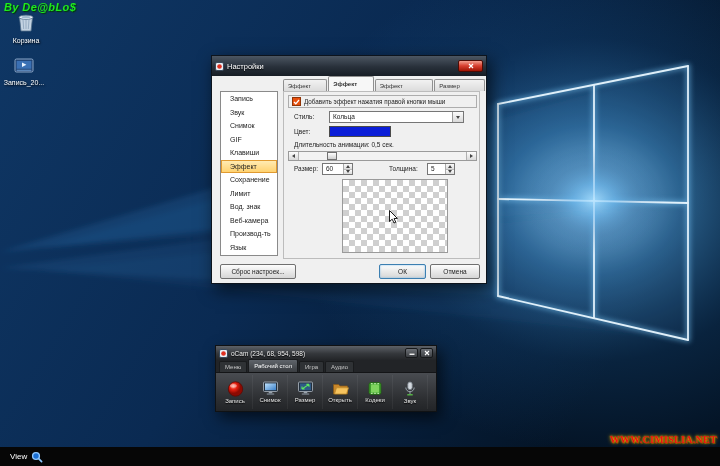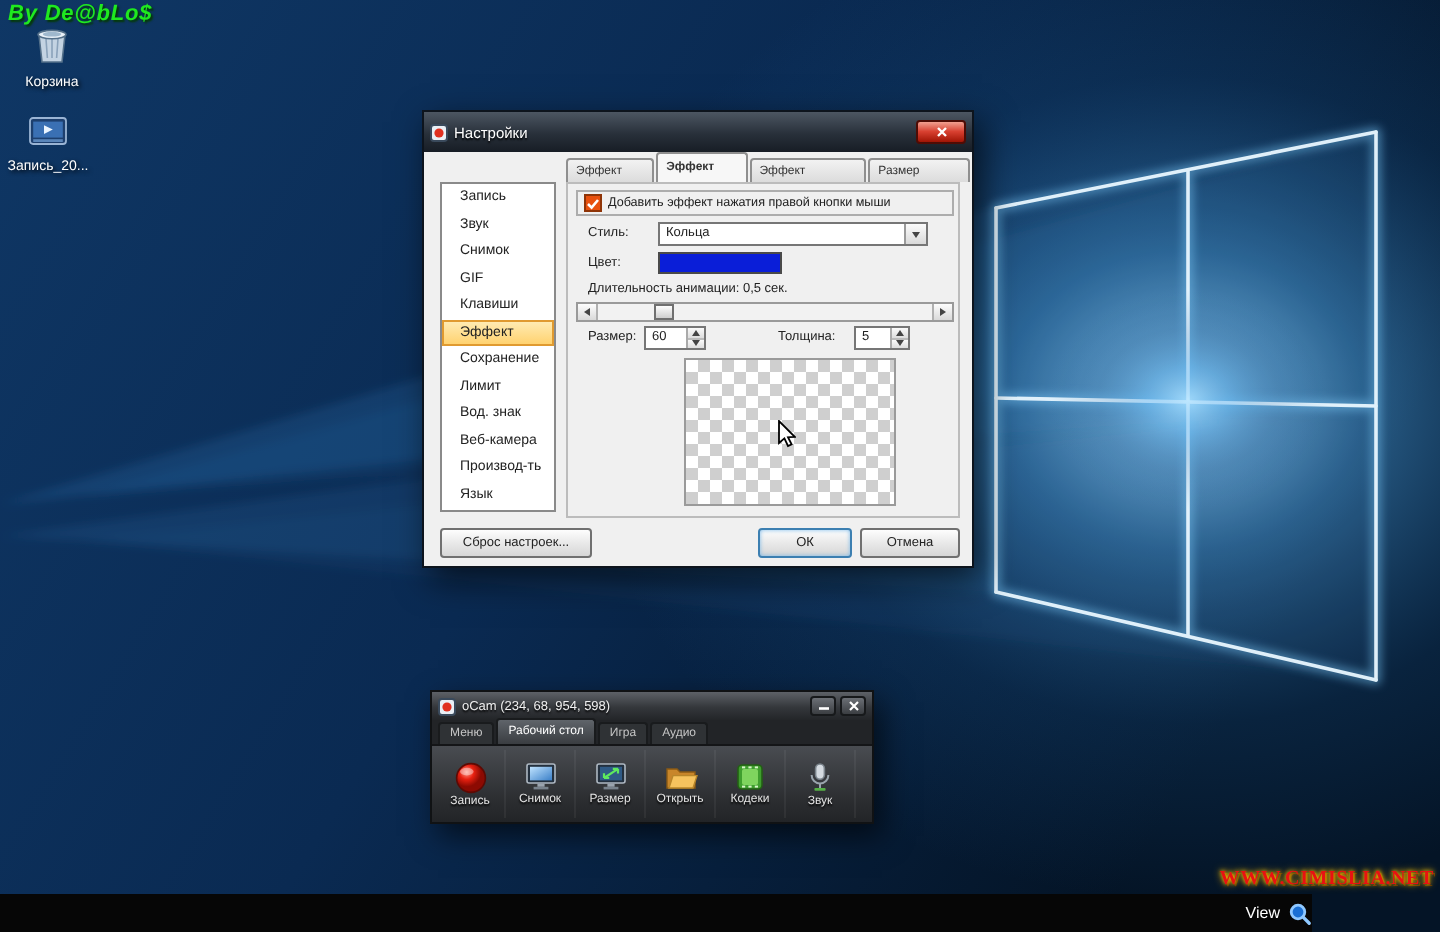--- a/index.html
+++ b/index.html
@@ -97,22 +97,22 @@
   .oc-tab { height:11px; line-height:9px; padding:1px 5px; margin-right:1px; font-size:6px; color:#c6c6c6;
     background:#2f3235; border:1px solid #191b1d; border-bottom:none; border-radius:2px 2px 0 0; }
   .oc-tab.active { height:13px; line-height:11px; color:#fff; background:linear-gradient(#5f646a,#3a3d41); }
   .oc-toolbar { display:flex; align-items:center; height:38px;
     background:linear-gradient(#494c51,#2c2e31 70%,#222427); padding:0 2px; }
   .oc-tool { width:35px; height:34px; display:flex; flex-direction:column; align-items:center; justify-content:center;
     gap:1px; border-right:1px solid rgba(255,255,255,.05); }
   .oc-tool-label { font-size:6px; color:#e4e4e4; text-shadow:0 1px 1px #000; }
 
   
-  .status-bar { position:absolute; left:0; bottom:0; width:656px; height:19px; background:#060606;
-    display:flex; align-items:center;justify-content:flex-end; }
+  .status-bar { position:absolute; left:0; bottom:0; width:720px; height:19px; background:#060606;
+    display:flex; align-items:center; }
   .sb-view { margin-left:10px; display:flex; align-items:center; gap:4px; color:#fff; font-size:8px; }
   .sb-info { position:absolute; left:0; right:0; text-align:center; color:#d8d8d8; font-size:8px; }
 </style>
 </head>
 <body>
 
 <div class="screen">
 
   <svg class="wallpaper" viewBox="0 0 720 466" preserveAspectRatio="none">
     <defs>

